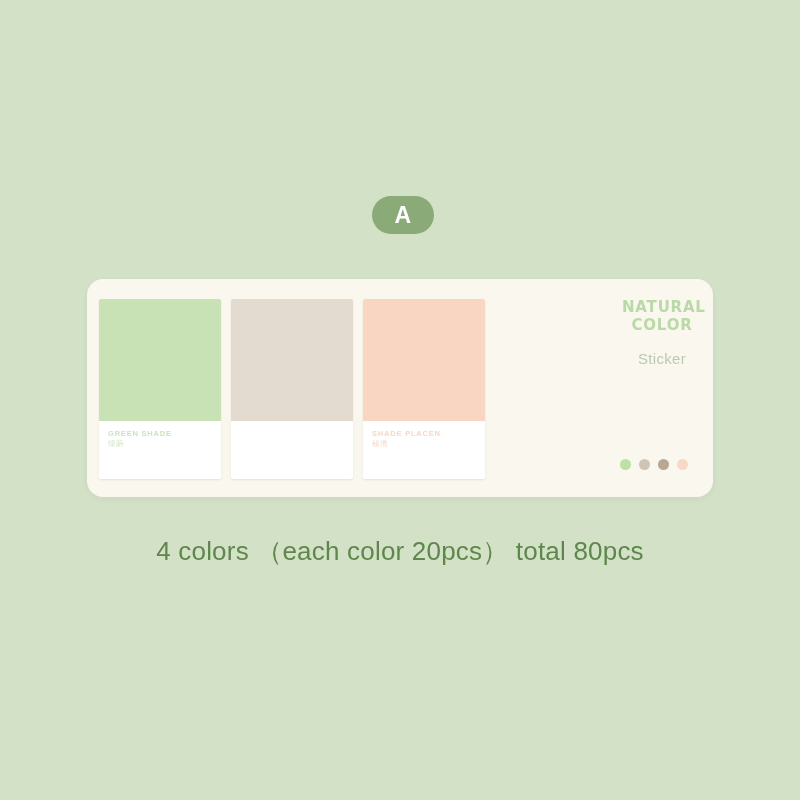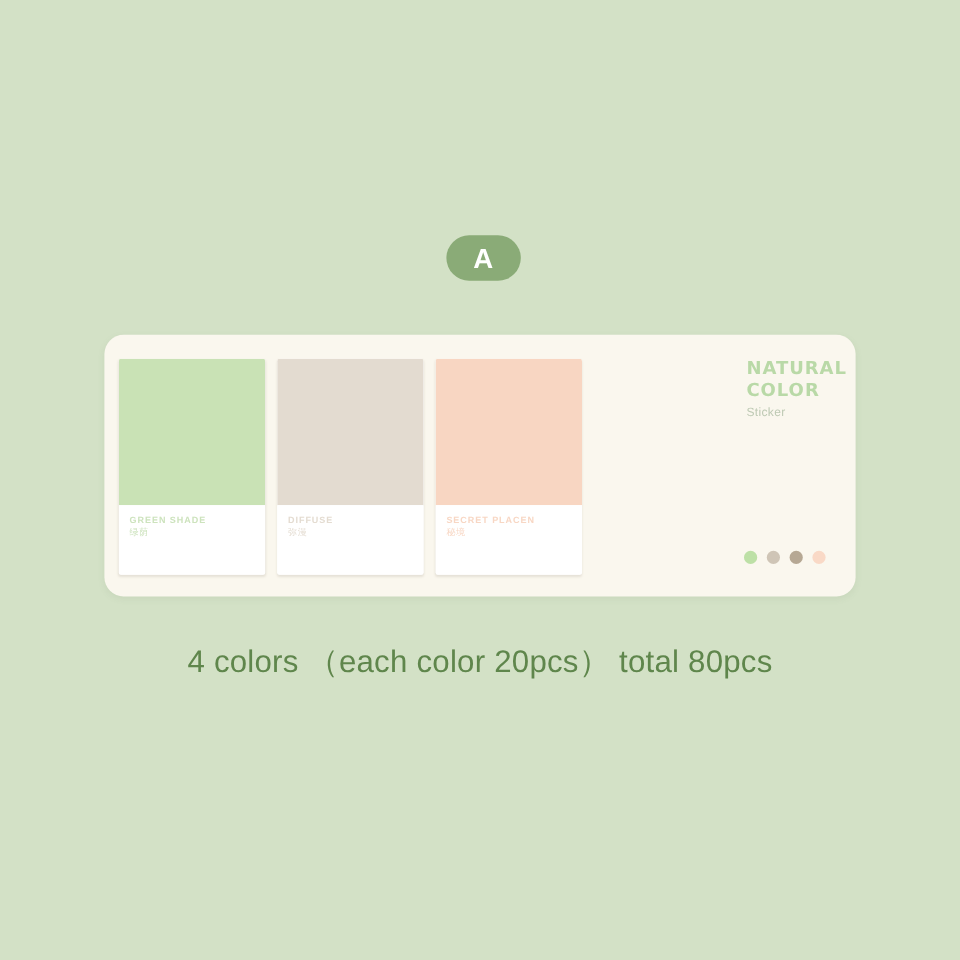--- a/index.html
+++ b/index.html
@@ -94,33 +94,34 @@
     font-weight: 400;
     white-space: nowrap;
   }
 
   
   #brand-block {
     position: absolute;
     left: 535px;
     top: 20px;
     width: 80px;
+    text-align: center;
   }
   #brand-title {
     font-family: "DejaVu Sans", sans-serif;
     font-size: 15px;
     font-weight: bold;
     line-height: 1.18;
     letter-spacing: 0.8px;
     color: #b9d9a7;
     white-space: pre-line;
   }
   #brand-subtitle {
-    margin-top: 5px;
-    font-size: 10px;
+    margin-top: 16px;
+    font-size: 15px;
     letter-spacing: 0.3px;
     color: #bdc9b3;
   }
 
   
   #color-dots {
     position: absolute;
     left: 533px;
     top: 180px;
     display: flex;
@@ -159,31 +160,27 @@
     <div class="sticker-pad">
       <div class="pad-color" style="background:#c9e2b5"></div>
       <div class="pad-caption">
         <div class="pad-name-en" style="color:#cde3bd">GREEN SHADE</div>
         <div class="pad-name-cn" style="color:#cde3bd">绿荫</div>
       </div>
     </div>
 
     <div class="sticker-pad">
       <div class="pad-color" style="background:#e3dbd0"></div>
-      <div class="pad-caption">
-        <div class="pad-name-en" style="color:#e4dcd1">DIFFUSE</div>
-        <div class="pad-name-cn" style="color:#e4dcd1">弥漫</div>
-      </div>
     </div>
 
 
     <div class="sticker-pad">
       <div class="pad-color" style="background:#f8d6c2"></div>
       <div class="pad-caption">
-        <div class="pad-name-en" style="color:#f8d7c4">SECRET PLACEN</div>
+        <div class="pad-name-en" style="color:#f8d7c4">SHADE PLACEN</div>
         <div class="pad-name-cn" style="color:#f8d7c4">秘境</div>
       </div>
     </div>
 
   </div>
 
   <div id="brand-block">
     <div id="brand-title">NATURAL
 COLOR</div>
     <div id="brand-subtitle">Sticker</div>

